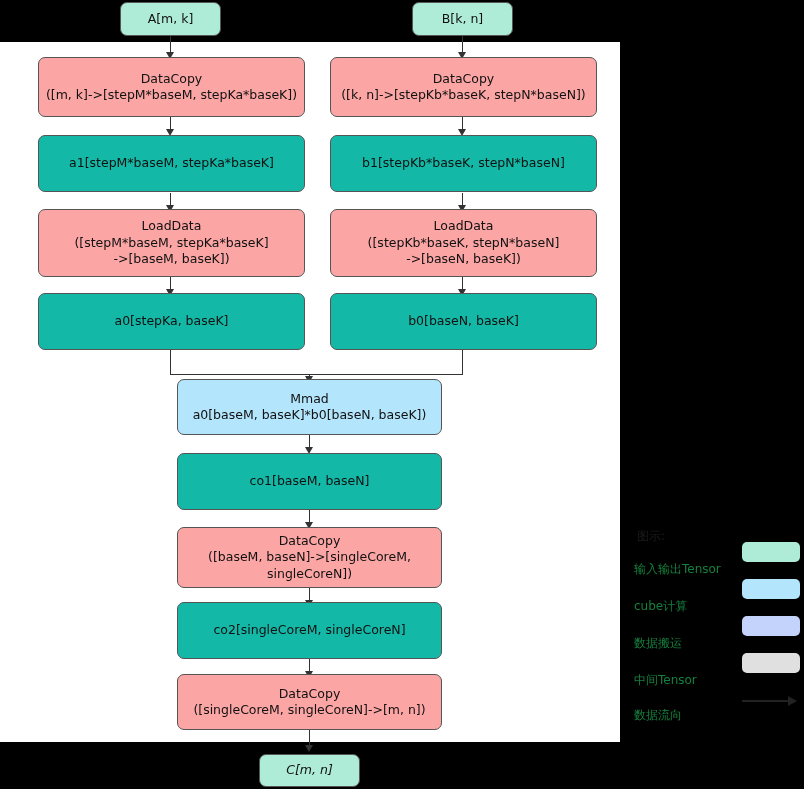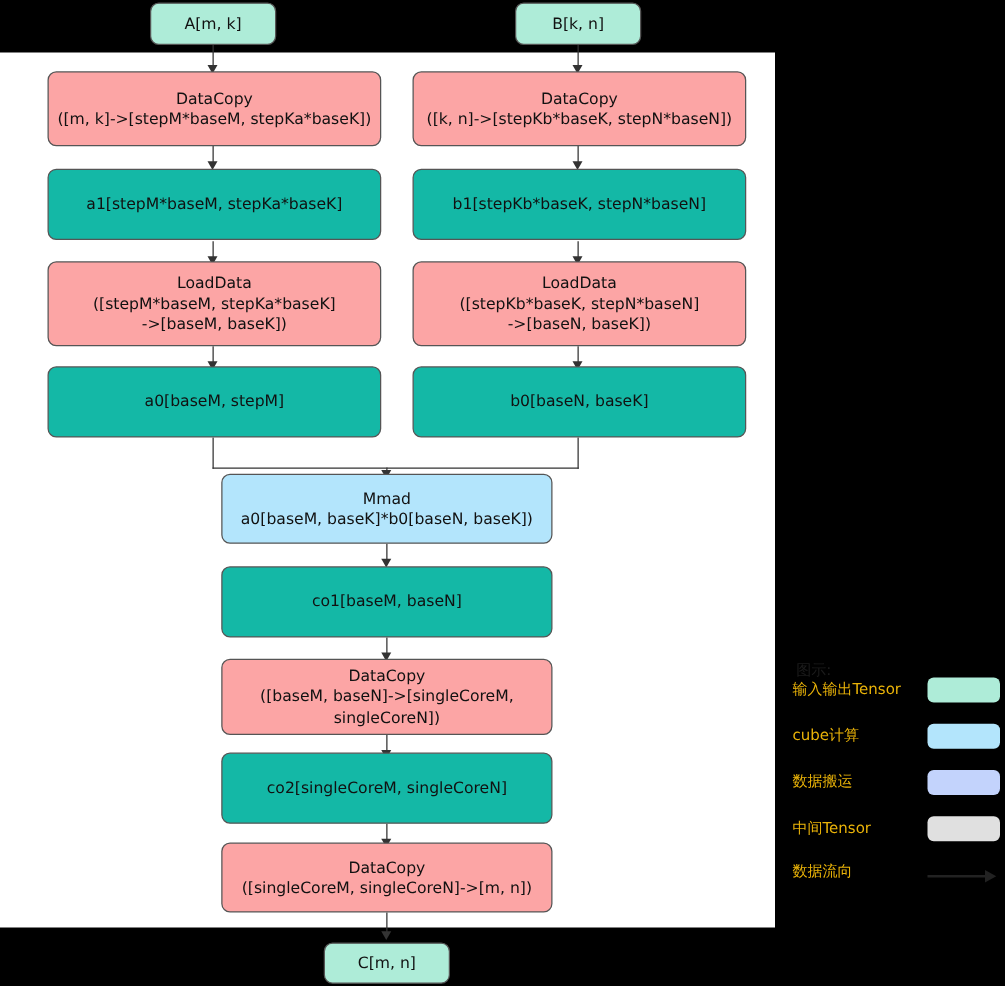--- a/index.html
+++ b/index.html
@@ -93,23 +93,23 @@
   }
   .legend-row {
     position: absolute;
     left: 0px;
     width: 165px;
     height: 22px;
   }
   .legend-label {
     position: absolute;
     left: 0px;
-    top: 1px;
+    top: 19px;
     font-size: 12px;
-    color: #eab308;
+    color: #15803d;
     white-space: nowrap;
   }
   .legend-swatch {
     position: absolute;
     left: 108px;
     top: 0px;
     width: 58px;
     height: 20px;
     border-radius: 5px;
   }
@@ -208,39 +208,39 @@
   <div class="node tensor" style="left:330px; top:135px; width:267px; height:57px;">b1[stepKb*baseK, stepN*baseN]</div>
 
   <div class="node move" style="left:38px; top:209px; width:267px; height:68px;">LoadData
 ([stepM*baseM, stepKa*baseK]
 -&gt;[baseM, baseK])</div>
 
   <div class="node move" style="left:330px; top:209px; width:267px; height:68px;">LoadData
 ([stepKb*baseK, stepN*baseN]
 -&gt;[baseN, baseK])</div>
 
-  <div class="node tensor" style="left:38px; top:293px; width:267px; height:57px;">a0[baseM, stepM]</div>
+  <div class="node tensor" style="left:38px; top:293px; width:267px; height:57px;">a0[stepKa, baseK]</div>
 
   <div class="node tensor" style="left:330px; top:293px; width:267px; height:57px;">b0[baseN, baseK]</div>
 
   <div class="node cube" style="left:177px; top:379px; width:265px; height:56px;">Mmad
 a0[baseM, baseK]*b0[baseN, baseK])</div>
 
   <div class="node tensor" style="left:177px; top:453px; width:265px; height:57px;">co1[baseM, baseN]</div>
 
   <div class="node move" style="left:177px; top:527px; width:265px; height:61px;">DataCopy
 ([baseM, baseN]-&gt;[singleCoreM,
 singleCoreN])</div>
 
   <div class="node tensor" style="left:177px; top:602px; width:265px; height:57px;">co2[singleCoreM, singleCoreN]</div>
 
   <div class="node move" style="left:177px; top:674px; width:265px; height:56px;">DataCopy
 ([singleCoreM, singleCoreN]-&gt;[m, n])</div>
 
-  <div class="node io" style="left:259px; top:754px; width:101px; height:33px;">C[m, n]</div>
+  <div class="node io" style="left:259px; top:754px; width:101px; height:33px;font-style:italic;">C[m, n]</div>
 
   <div class="legend">
 
     <div class="legend-title">图示:</div>
 
     <div class="legend-row" style="top:14px;">
       <div class="legend-label">输入输出Tensor</div>
       <div class="legend-swatch" style="background:#aeecd8;"></div>
     </div>
 

